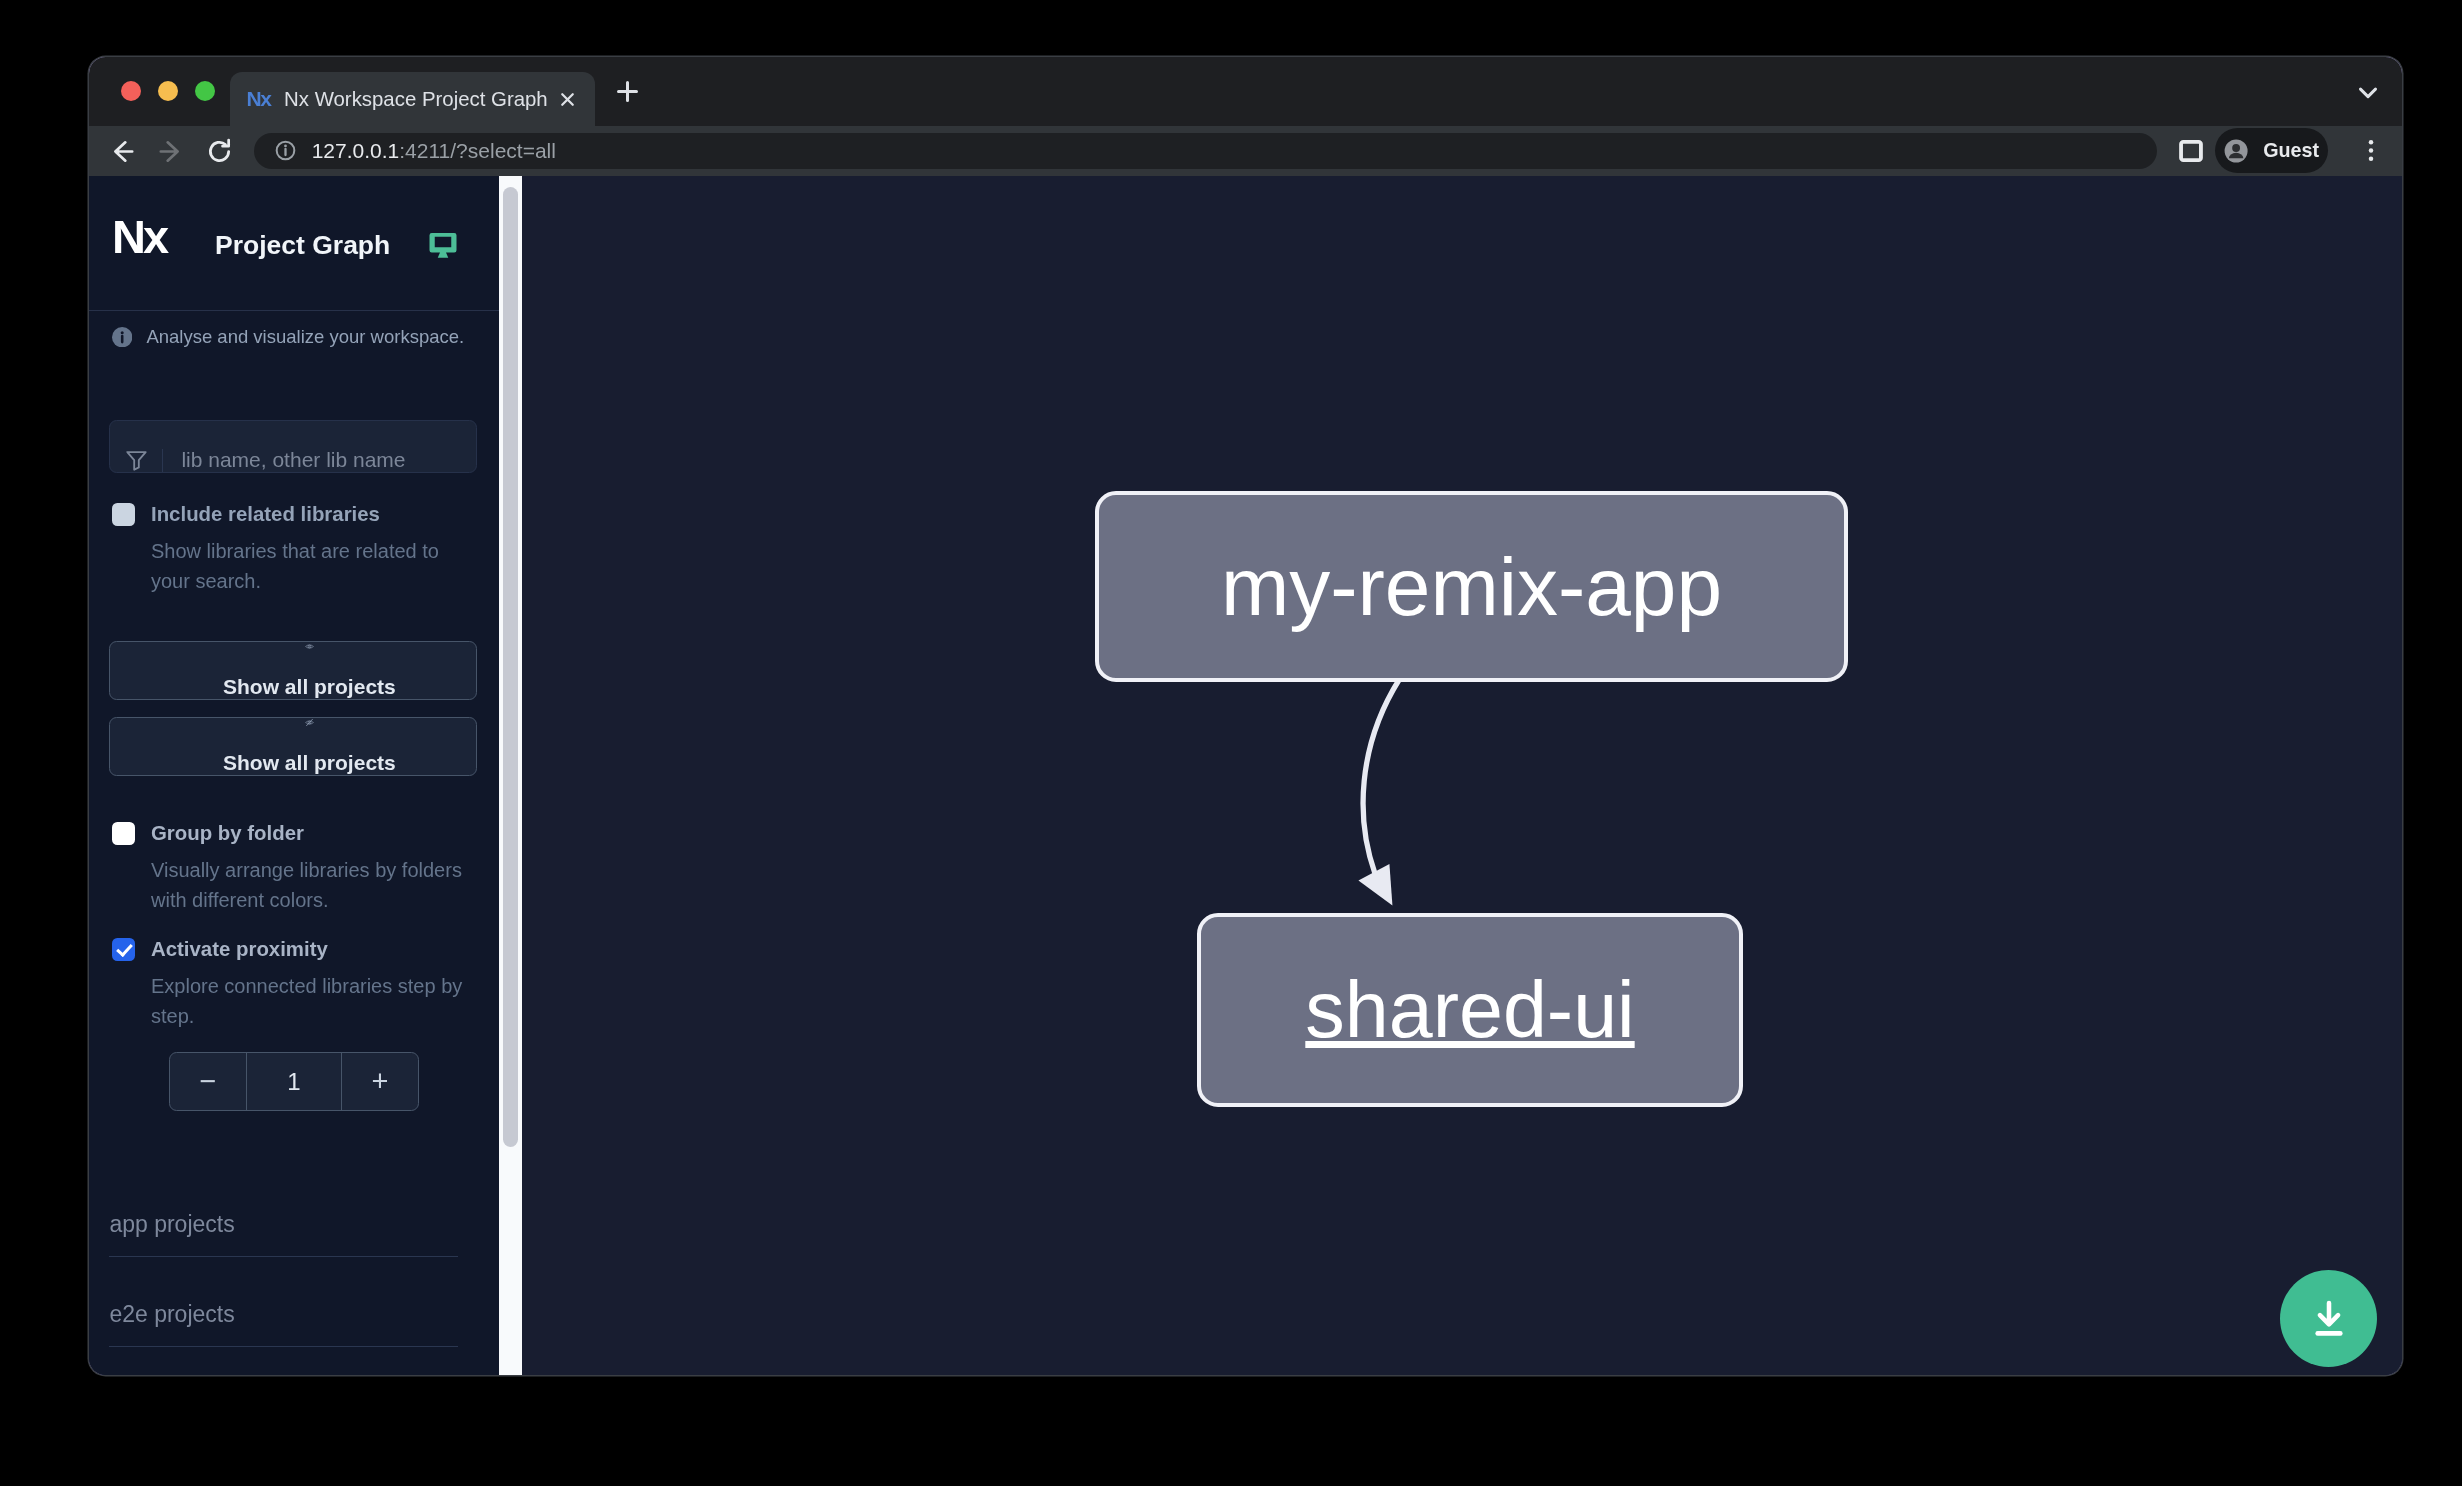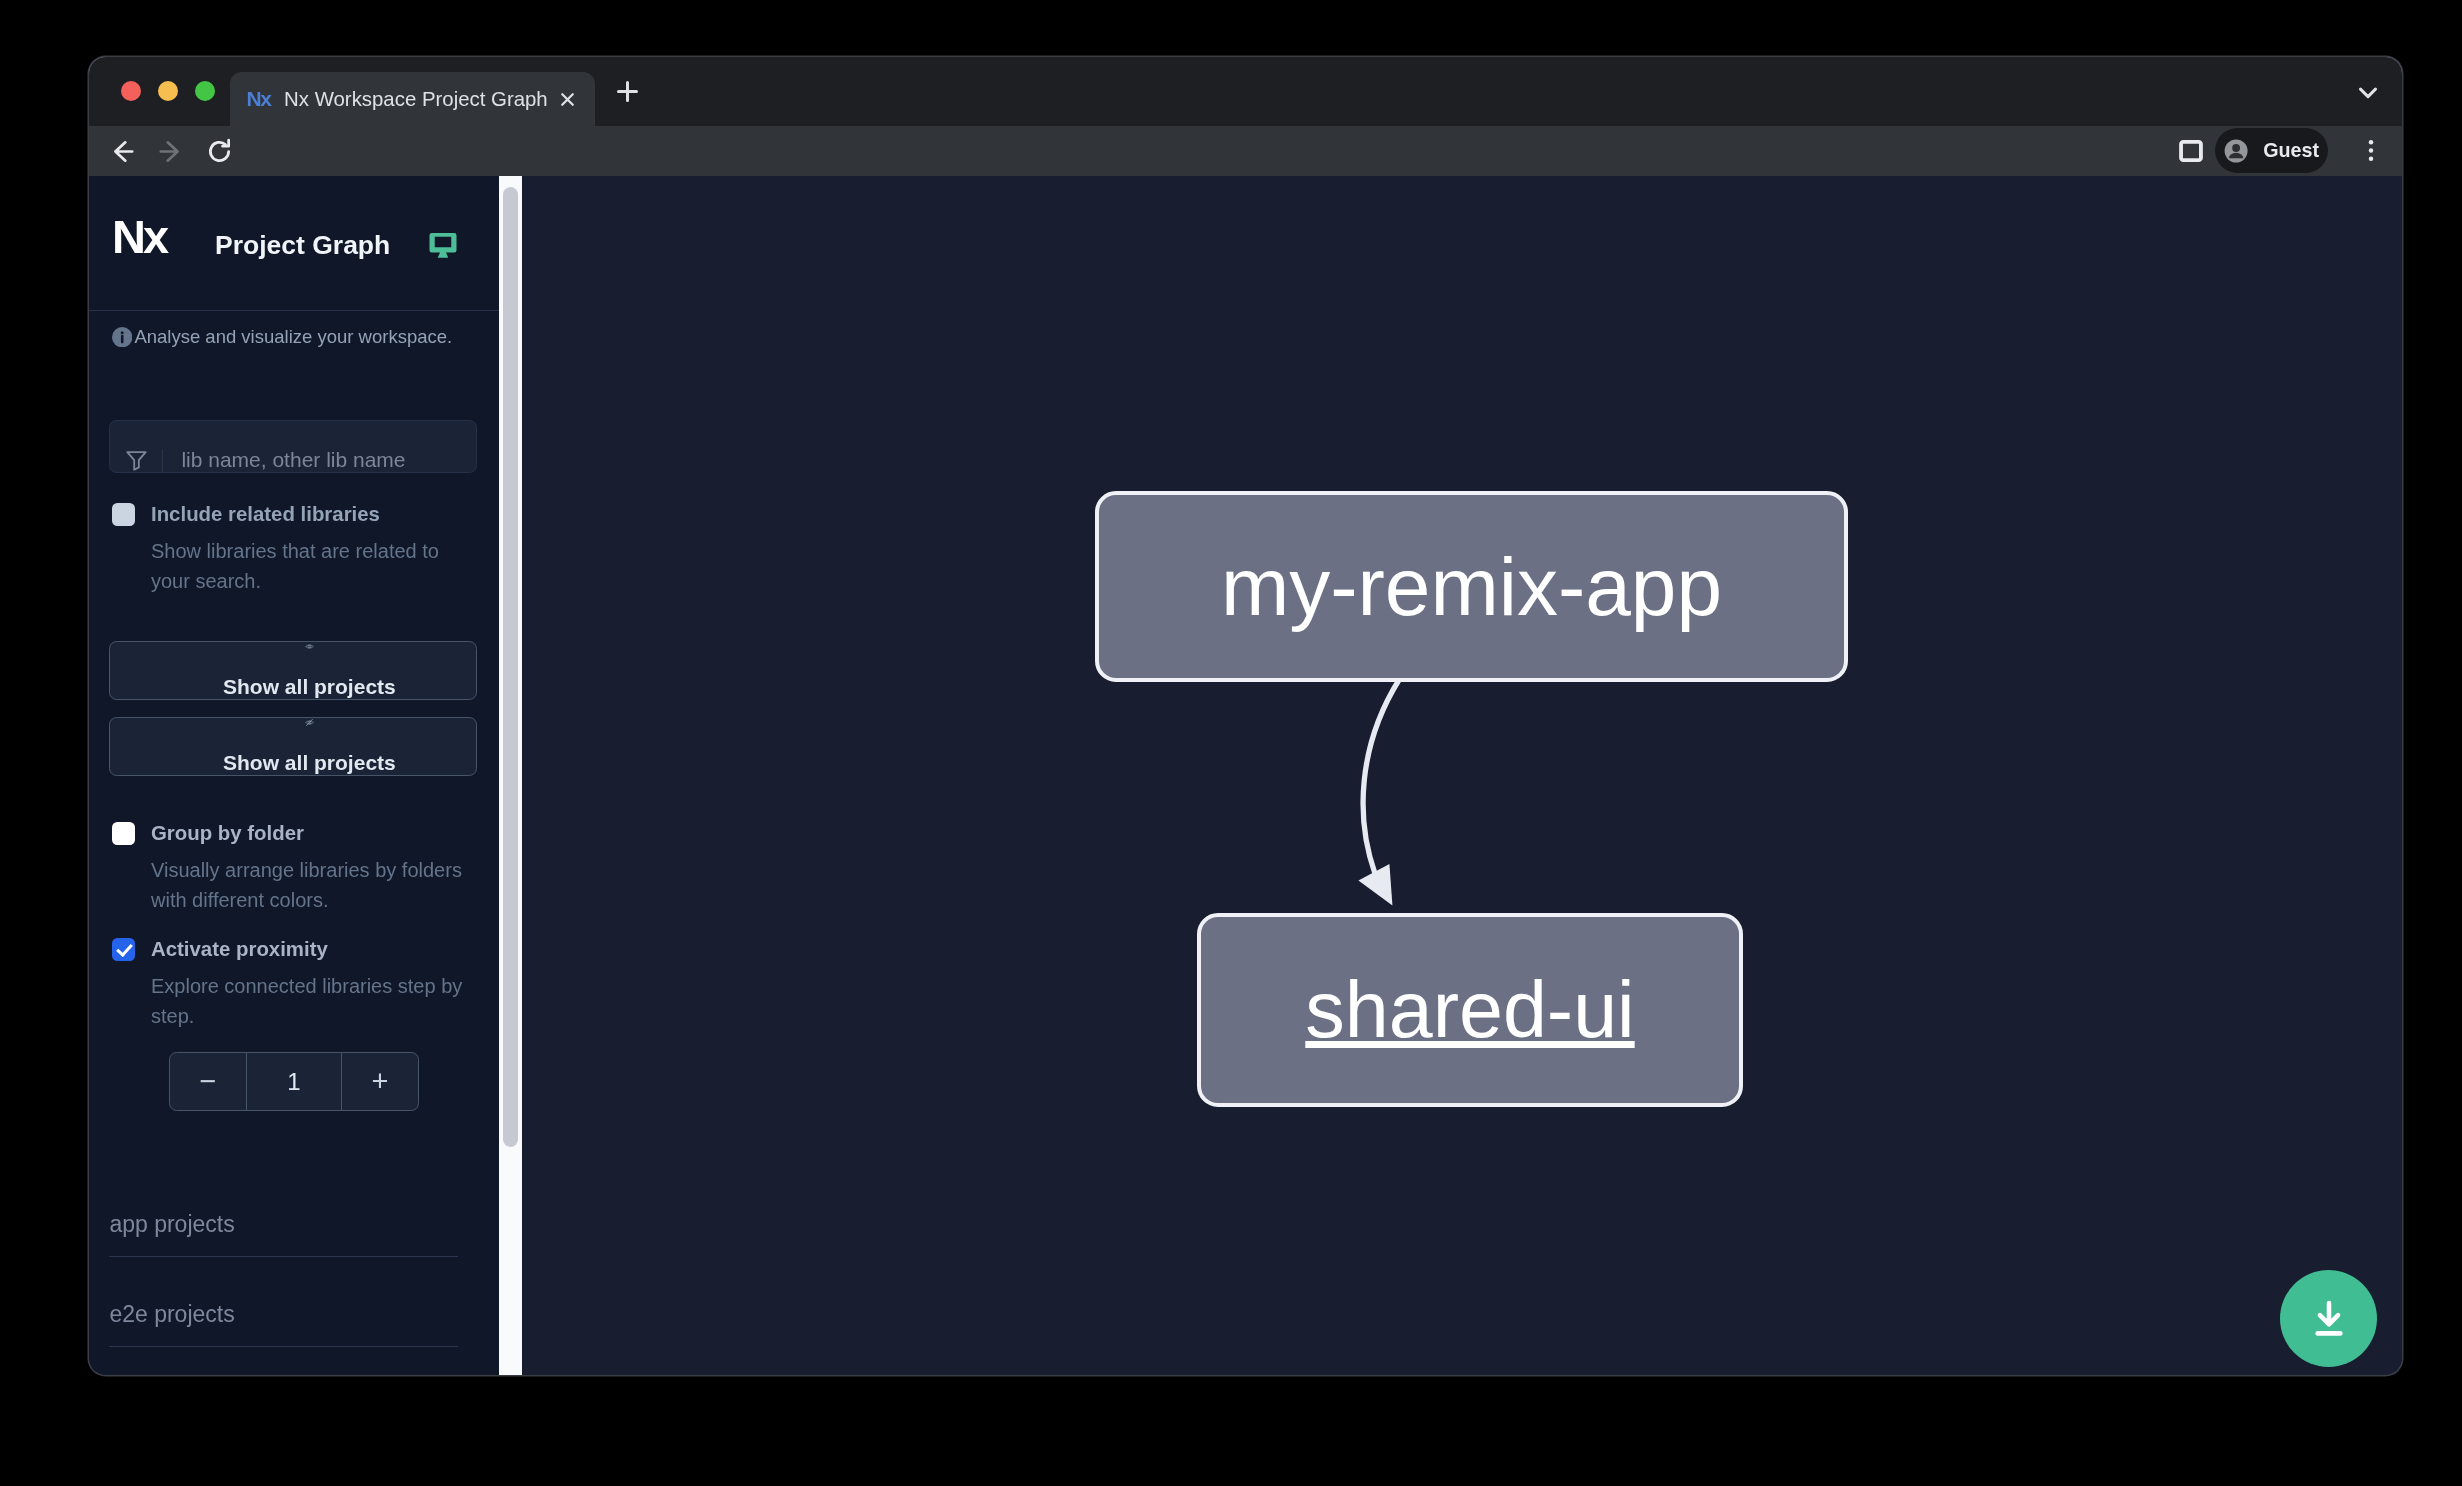--- a/index.html
+++ b/index.html
@@ -45,21 +45,21 @@
   .v-scroll { position:absolute; left:410px; top:0; width:23px; height:100%; background:#f8fafc; }
   .v-thumb { position:absolute; left:3.8px; top:10.6px; width:15px; height:960px; background:#c6c9d2; border-radius:7.6px; }
   .canvas { position:absolute; left:433px; top:0; right:0; height:100%; background:#181d30;padding-left:28px; }
 
   
   .sb-header { position:absolute; left:0; top:0; width:100%; height:135px; border-bottom:0.8px solid #273149; }
   .nx-logo { position:absolute; left:23px; top:33px; font-size:47px; font-weight:800; color:#ffffff; letter-spacing:-3px; }
   .sb-title { position:absolute; left:126px; top:54px; font-size:26.5px; font-weight:700; color:#f1f5f9; }
   .monitor-ic { position:absolute; left:339px; top:54px; width:30px; height:30px; }
 
-  .tagline-row { position:absolute; left:23px; top:150px; display:flex; align-items:center; gap:2px; }
+  .tagline-row { position:absolute; left:23px; top:150px; display:flex; align-items:center; gap:14px; }
   .tagline { font-size:18.5px; color:#94a3b8; }
 
   .search { position:absolute; left:20.4px; top:244px; width:368px; height:53px; background:#1b2437;
             border:0.8px solid #26314a; border-radius:7.6px; display:flex; align-items:flex-end; overflow:hidden; }
   .search-iconcell { flex:0 0 53px; border-right:0.8px solid #2a3650; display:flex; align-items:center; justify-content:center; }
   .search-input { flex:1; background:transparent; border:none; outline:none; color:#cbd5e1;
                   font-size:21px; padding:0 18px; font-family:"Liberation Sans", sans-serif; }
   .search-input::placeholder { color:#7c8698; opacity:1; }
 
   .chk-row { position:absolute; left:23px; width:365px; }
@@ -128,20 +128,28 @@
     <svg class="nav-ic" style="left:18px" viewBox="0 0 38 38">
       <path d="M24 7 L11 19 L24 31 M11 19 H33" stroke="#e8eaed" stroke-width="3.6" fill="none" stroke-linecap="round" stroke-linejoin="round"></path>
     </svg>
     <svg class="nav-ic" style="left:68px" viewBox="0 0 38 38">
       <path d="M14 7 L27 19 L14 31 M5 19 H27" stroke="#6e7175" stroke-width="3.6" fill="none" stroke-linecap="round" stroke-linejoin="round"></path>
     </svg>
     <svg class="nav-ic" style="left:116px" viewBox="0 0 38 38">
       <path d="M31 19 a12 12 0 1 1 -4.2 -9.2" stroke="#e8eaed" stroke-width="3.6" fill="none" stroke-linecap="round"></path>
       <path d="M31 4 V12 H23" fill="none" stroke="#e8eaed" stroke-width="3.6" stroke-linecap="round" stroke-linejoin="round"></path>
     </svg>
+    <div class="omnibox">
+      <svg width="23" height="23" viewBox="0 0 30 30">
+        <circle cx="15" cy="15" r="11.5" stroke="#9aa0a6" stroke-width="2.6" fill="none"></circle>
+        <path d="M15 13 V21" stroke="#9aa0a6" stroke-width="3" stroke-linecap="round"></path>
+        <circle cx="15" cy="9" r="1.8" fill="#9aa0a6"></circle>
+      </svg>
+      <span class="url"><span class="host">127.0.0.1</span><span class="rest">:4211/?select=all</span></span>
+    </div>
     <svg class="panel-ic" viewBox="0 0 34 34">
       <rect x="4" y="5" width="26" height="24" rx="3" stroke="#e8eaed" stroke-width="5" fill="none"></rect>
     </svg>
     <div class="guest">
       <svg width="30" height="30" viewBox="0 0 40 40">
         <circle cx="20" cy="20" r="19" fill="#93969b"></circle>
         <circle cx="20" cy="15" r="6.5" fill="#2c2e31"></circle>
         <path d="M8 32 a12 9 0 0 1 24 0 z" fill="#2c2e31"></path>
       </svg>
       <span class="guest-label">Guest</span>

